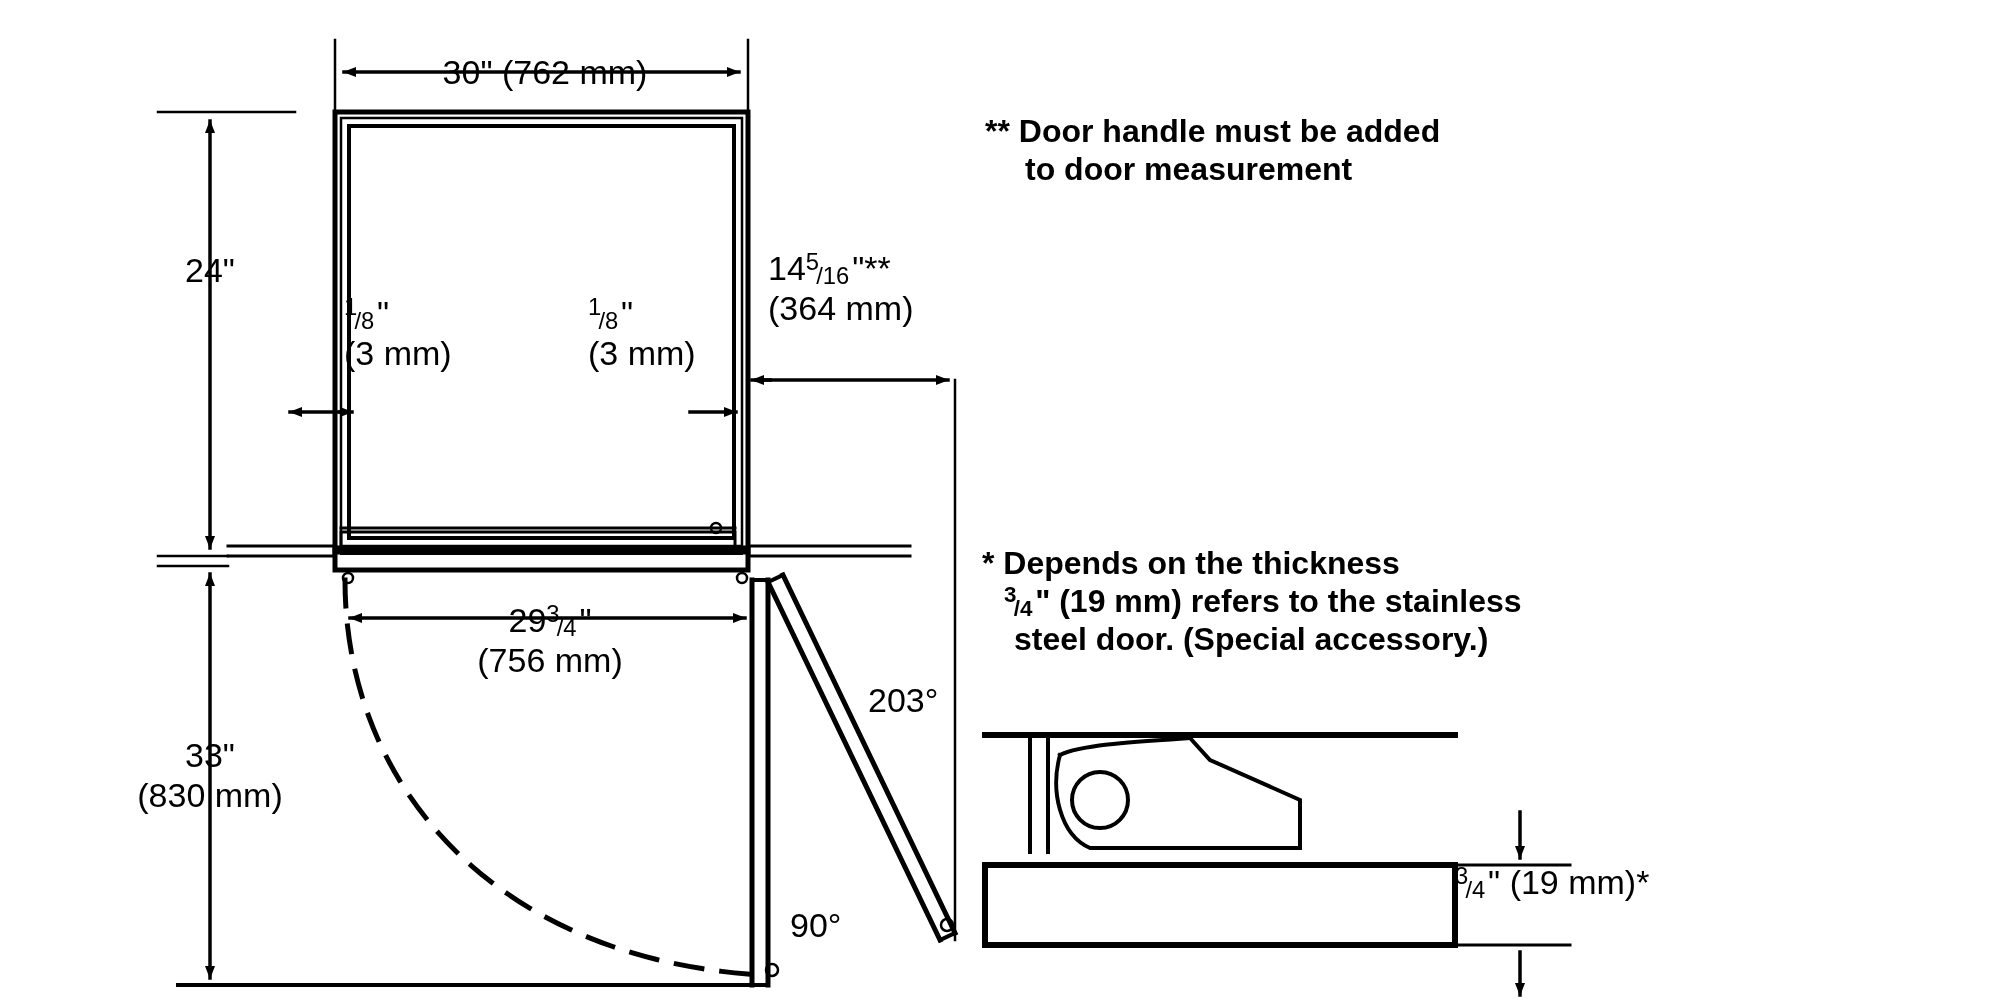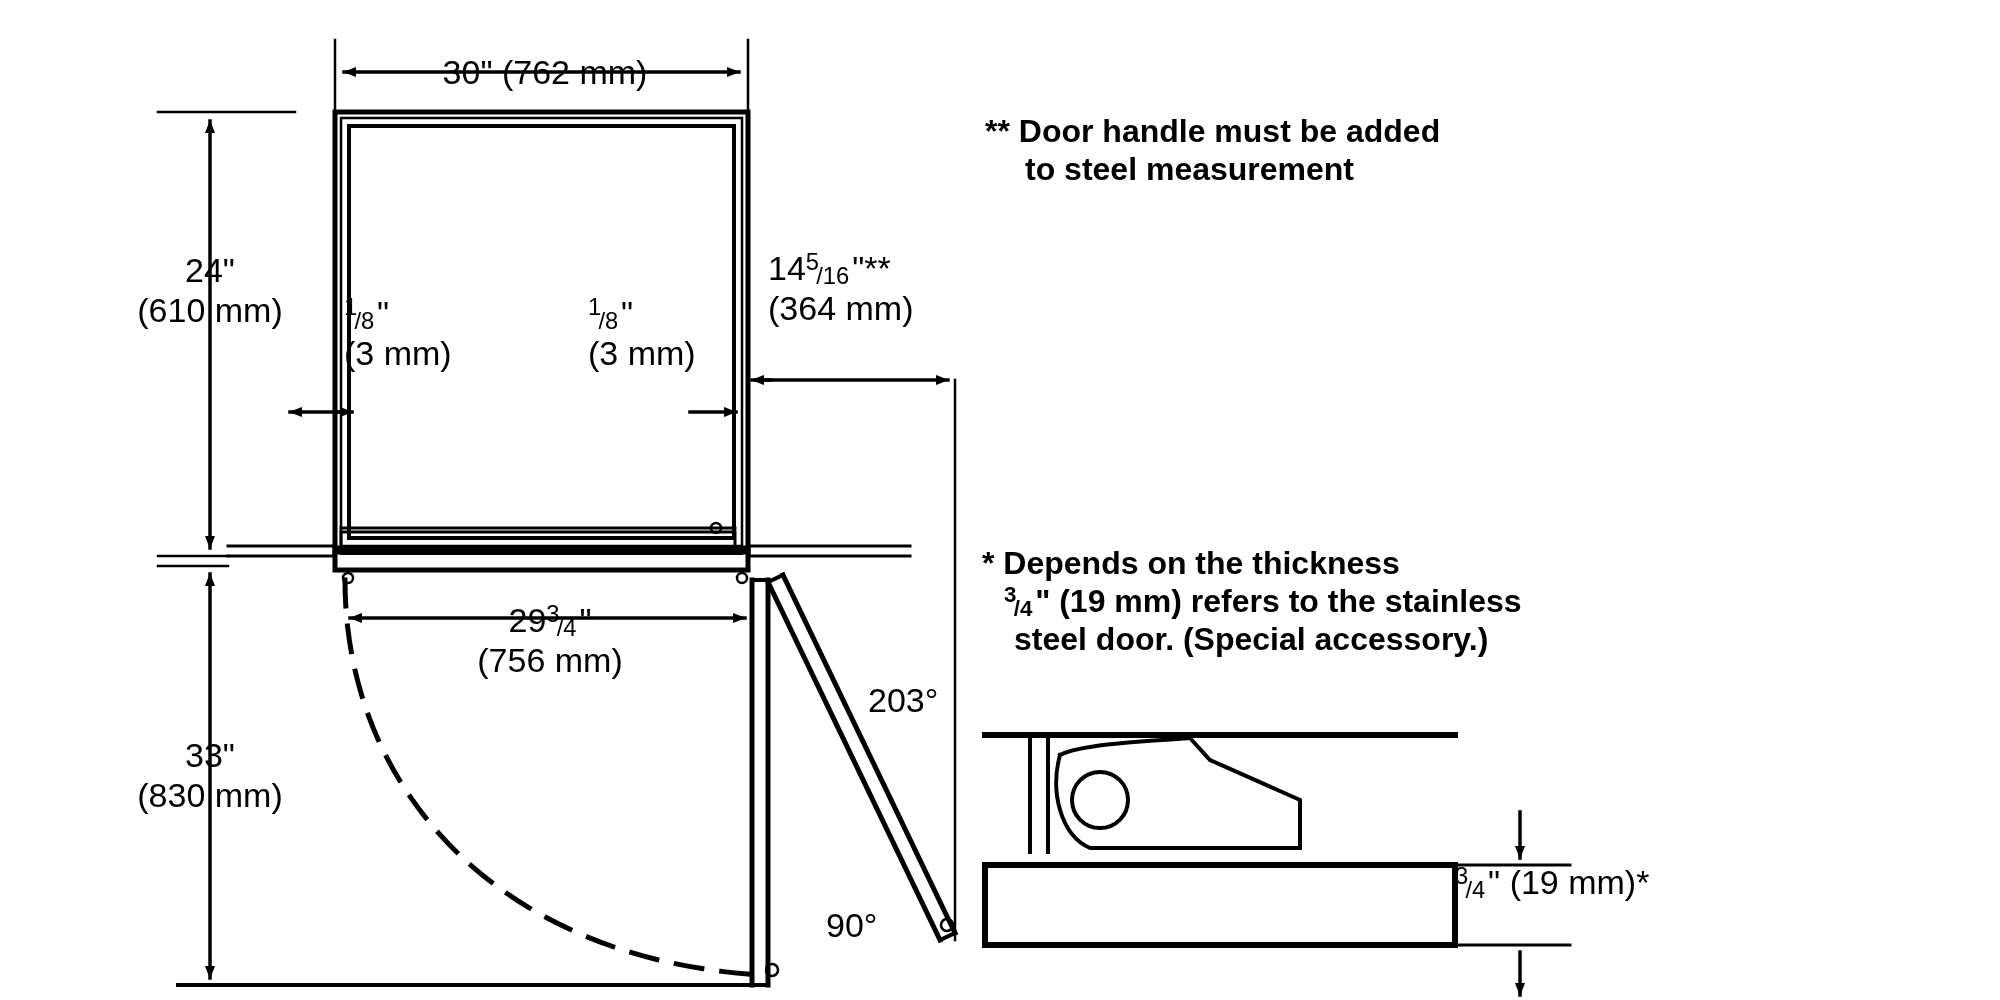--- a/index.html
+++ b/index.html
@@ -135,21 +135,20 @@
       <line x1="1520" y1="952" x2="1520" y2="995" stroke-width="3.5" marker-end="url(#arrHead)"></line>
       <line x1="1455" y1="865" x2="1570" y2="865" stroke-width="3"></line>
       <line x1="1455" y1="945" x2="1570" y2="945" stroke-width="3"></line>
     </g>
   </svg>
 
   <div class="lbl big ctr" style="left:395px; top:52px; width:300px;">30" (762 mm)</div>
 
   <div class="lbl big ctr" style="left:100px; top:250px; width:220px;">
     <span class="stack">24"</span>
-    <span class="stack">(610 mm)</span>
   </div>
 
   <div class="lbl big ctr" style="left:100px; top:735px; width:220px;">
     <span class="stack">33"</span>
     <span class="stack">(830 mm)</span>
   </div>
 
   <div class="lbl big" style="left:344px; top:293px;">
     <span class="stack">
       <span class="frac"><span class="num">1</span><span class="den">/8</span></span>"
@@ -173,25 +172,25 @@
 
   <div class="lbl big ctr" style="left:395px; top:600px; width:310px;">
     <span class="stack">
       <span>29</span><span class="frac"><span class="num">3</span><span class="den">/4</span></span>"
     </span>
     <span class="stack">(756 mm)</span>
   </div>
 
   <div class="lbl big" style="left:868px; top:680px;">203°</div>
 
-  <div class="lbl big" style="left:790px; top:905px;margin-left:36px;">90°</div>
+  <div class="lbl big" style="left:790px; top:905px;">90°</div>
 
   <div class="lbl note" style="left:985px; top:113px;">
     <span class="stack"><span>**</span> <span>Door handle must be added</span></span>
-    <span class="stack" style="padding-left:40px;">to steel measurement</span>
+    <span class="stack" style="padding-left:40px;">to door measurement</span>
   </div>
 
   <div class="lbl note" style="left:982px; top:545px;">
     <span class="stack"><span>*</span> <span>Depends on the thickness</span></span>
     <span class="stack" style="padding-left:22px;"><span class="frac"><span class="num">3</span><span class="den">/4</span></span><span>" (19 mm) refers to the stainless</span></span>
     <span class="stack" style="padding-left:32px;">steel door. (Special accessory.)</span>
   </div>
 
   <div class="lbl big" style="left:1455px; top:862px;">
     <span class="frac"><span class="num">3</span><span class="den">/4</span></span><span>" (19 mm)*</span>

